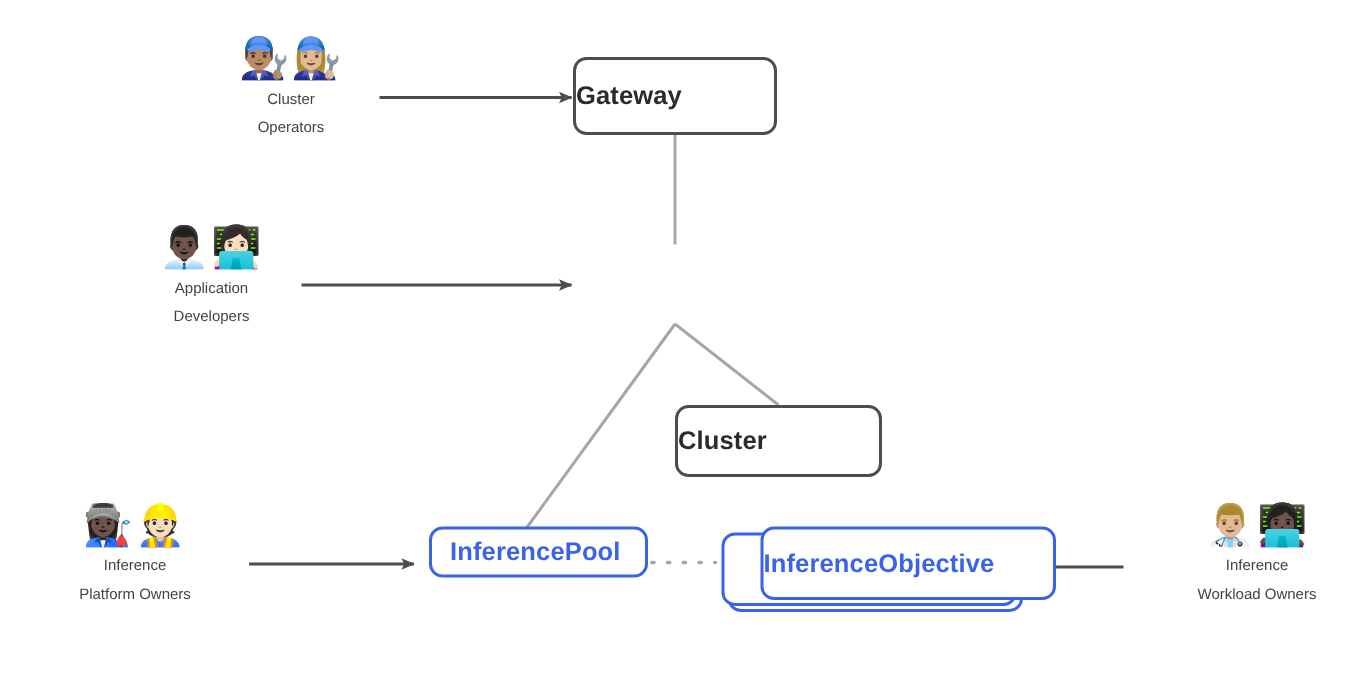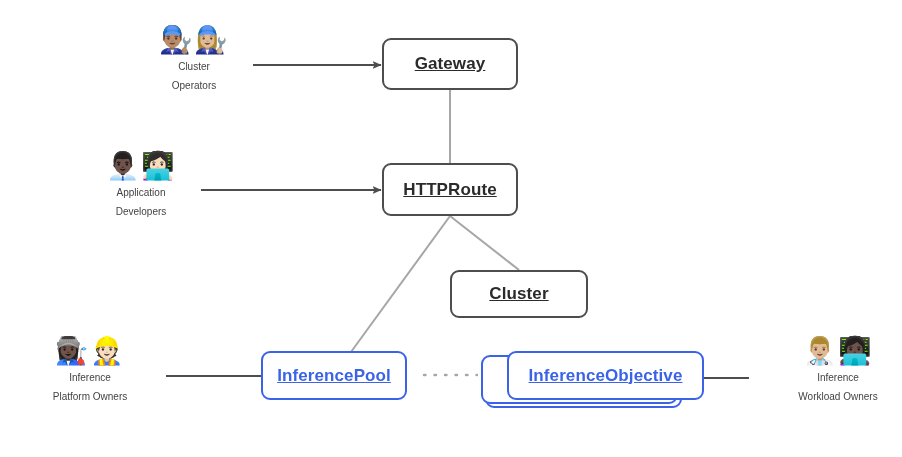--- a/index.html
+++ b/index.html
@@ -27,30 +27,29 @@
     height: 457px;
     pointer-events: none;
   }
 
   
   .node {
     position: absolute;
     box-sizing: border-box;
     display: flex;
     align-items: center;
-    justify-content: center;
+    justify-content: flex-start;
     background: #ffffff;
     border: 2px solid #4d4d4d;
     border-radius: 9px;
     color: #2b2b2b;
     font-weight: bold;
     font-size: 17px;
     letter-spacing: 0.1px;
     z-index: 5;
-    text-decoration: underline;
   }
   .node.blue {
     border-color: #3b63e8;
     color: #3b63e8;
     border-width: 2.5px;
   }
 
   
   .stack-layer {
     position: absolute;
@@ -104,29 +103,26 @@
     <line x1="253" y1="65" x2="381" y2="65" stroke="#4d4d4d" stroke-width="2" marker-end="url(#arrowhead)"></line>
     <line x1="201" y1="190" x2="381" y2="190" stroke="#4d4d4d" stroke-width="2" marker-end="url(#arrowhead)"></line>
     <line x1="166" y1="376" x2="276" y2="376" stroke="#4d4d4d" stroke-width="2" marker-end="url(#arrowhead)"></line>
     <line x1="749" y1="378" x2="688" y2="378" stroke="#4d4d4d" stroke-width="2" marker-end="url(#arrowhead)"></line>
   </svg>
 
   <div class="node" style="left:382px; top:38px; width:136px; height:52px;">
     <span>Gateway</span>
   </div>
 
-  <div class="node" style="left:382px; top:163px; width:136px; height:53px;">
-    <span>HTTPRoute</span>
-  </div>
 
   <div class="node" style="left:450px; top:270px; width:138px; height:48px;">
     <span>Cluster</span>
   </div>
 
-  <div class="node blue" style="left:261px; top:351px; width:146px; height:49px;">
+  <div class="node blue" style="left:286px; top:351px; width:146px; height:34px;padding-left:12px;">
     <span>InferencePool</span>
   </div>
 
   <div class="stack-layer" style="left:485px; top:359px; width:197px; height:49px;"></div>
   <div class="stack-layer" style="left:481px; top:355px; width:197px; height:49px;"></div>
   <div class="node blue" style="left:477px; top:351px; width:197px; height:49px;margin-left:30px;">
     <span>InferenceObjective</span>
   </div>
 
   <div class="persona" style="left:133px; top:24px; width:122px;">

